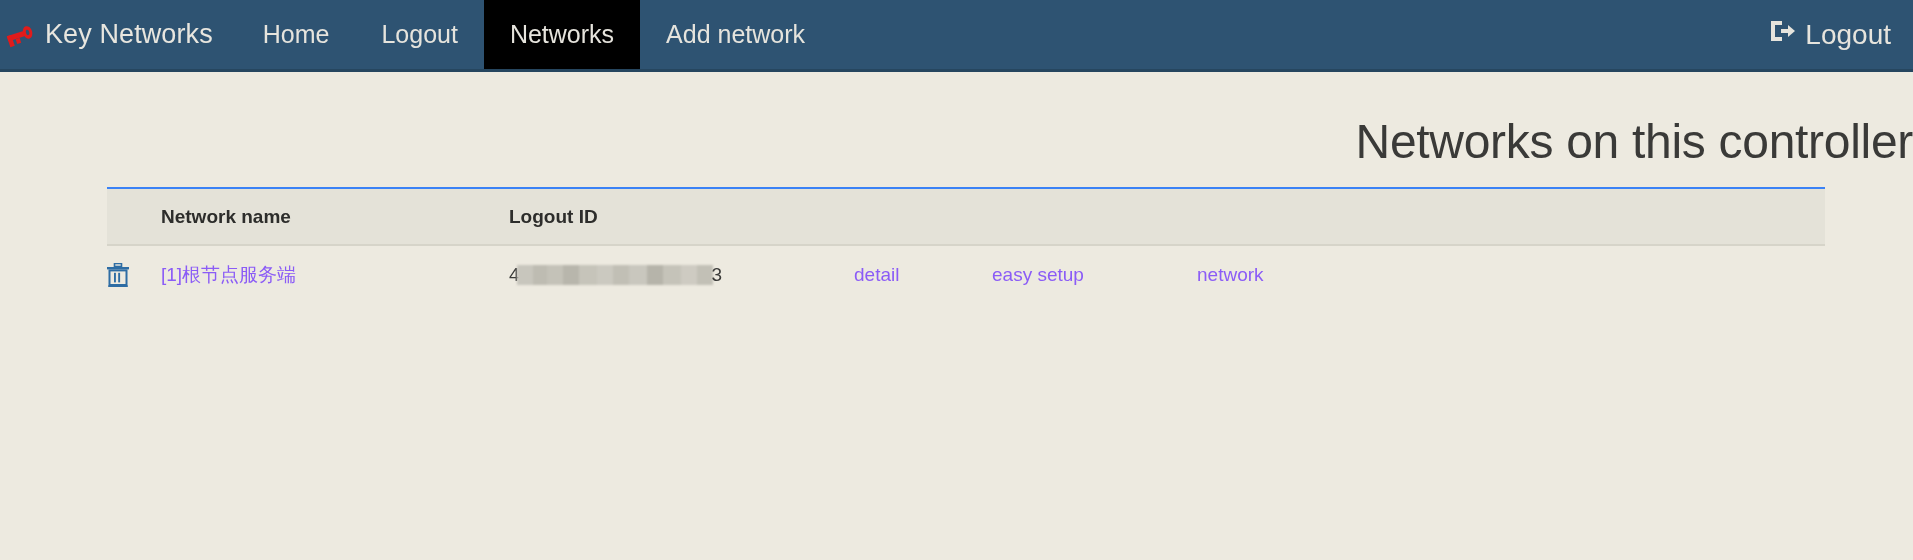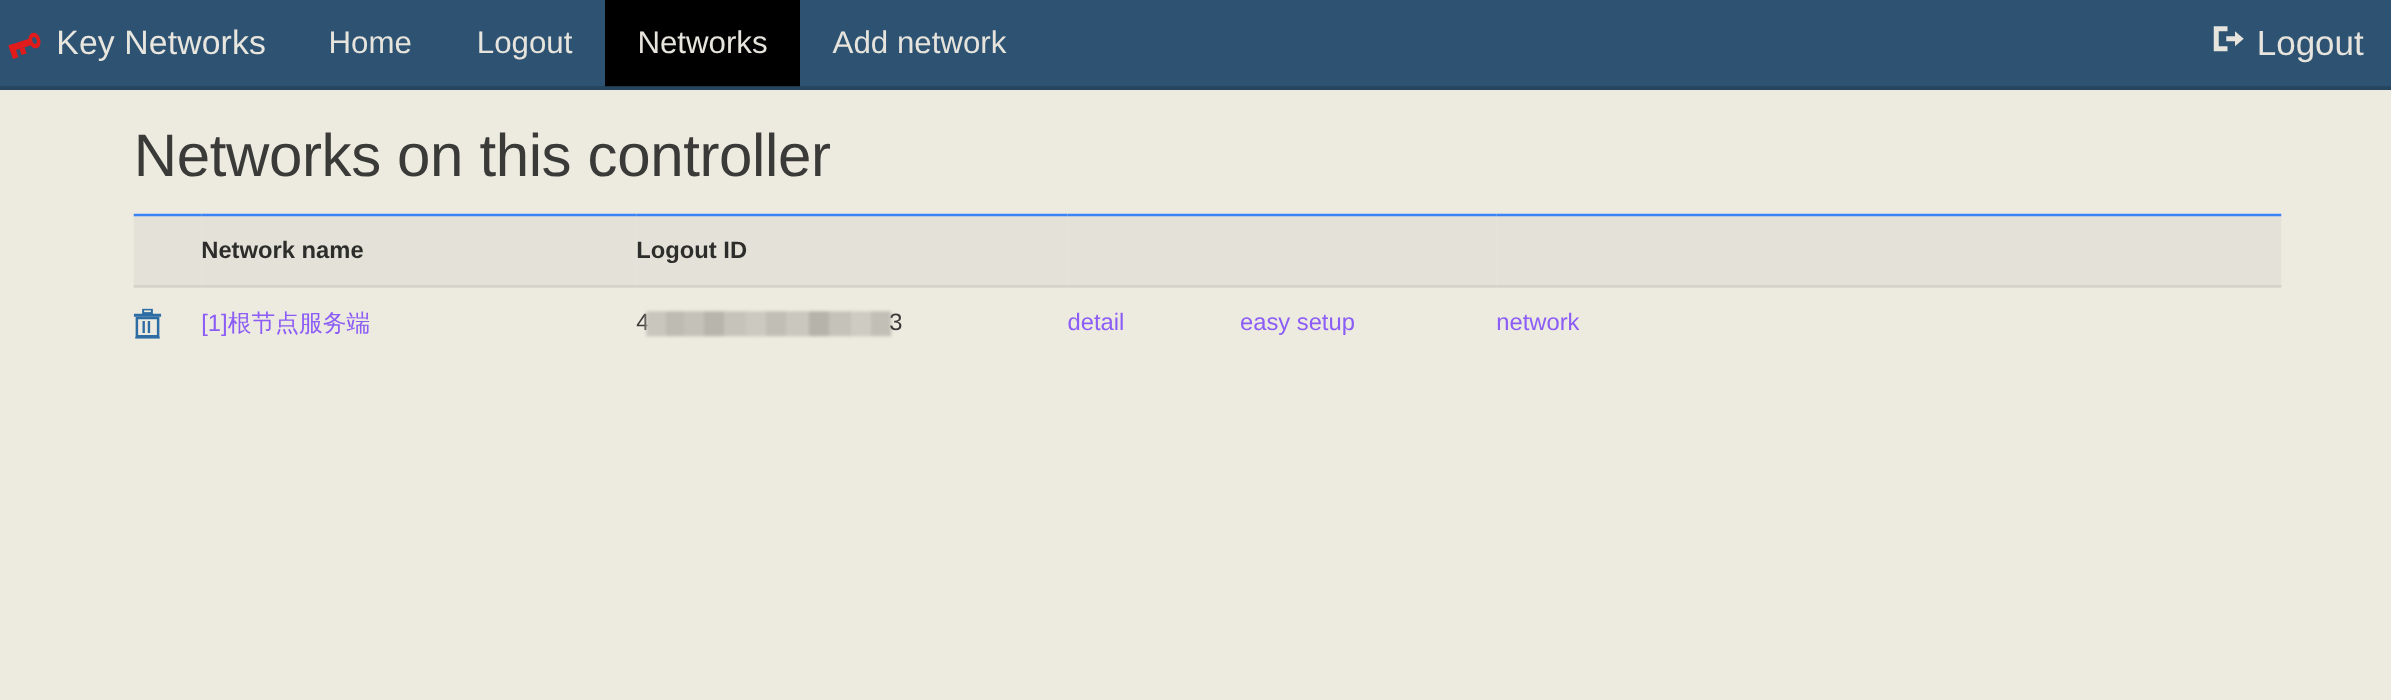--- a/index.html
+++ b/index.html
@@ -78,25 +78,26 @@
     height: 24px;
     display: block;
   }
 
   
   .main {
     padding: 0 0 0 107px;
   }
   .page-title {
     margin: 0;
-    padding: 26px 0 18px 0;
+    padding: 42px 0 18px 0;
     font-size: 48px;
     font-weight: normal;
     color: #3a3a38;
     letter-spacing: -.3px;
+    text-align: right;
   }
 
   
   .table {
     width: 1718px;
     border-collapse: collapse;
     table-layout: fixed;
   }
   .table thead tr {
     background: #e4e2d8;

